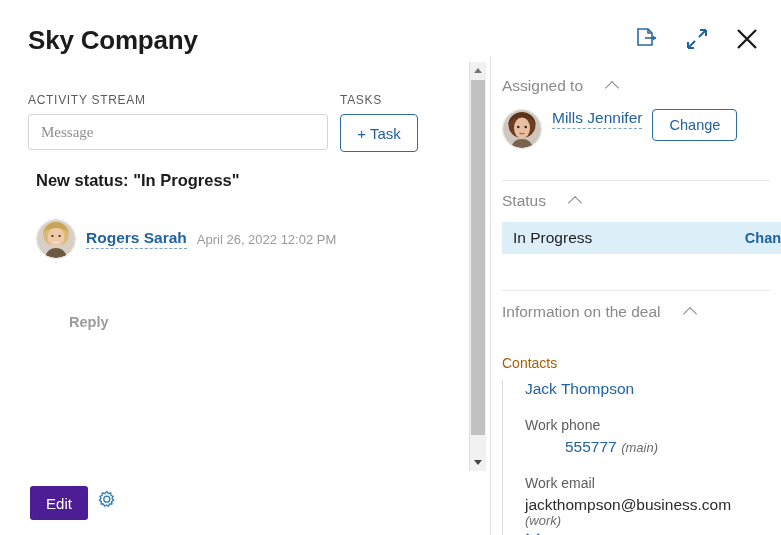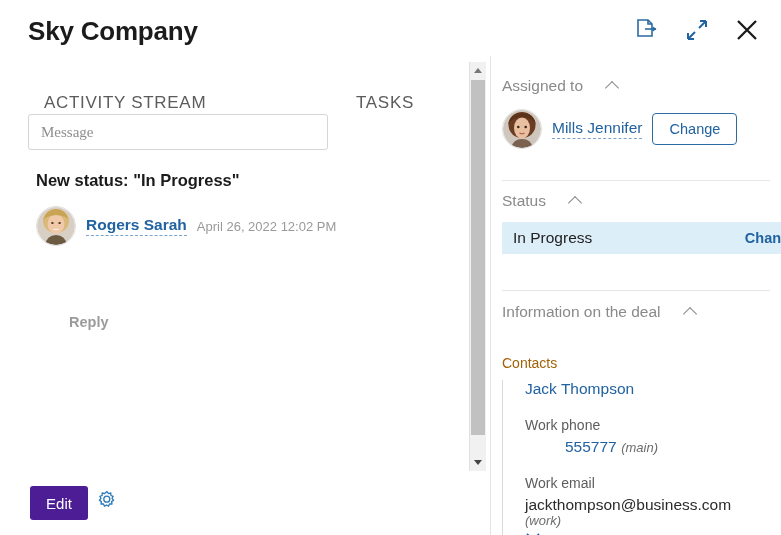--- a/index.html
+++ b/index.html
@@ -13,21 +13,21 @@
     height: 535px;
     background: #ffffff;
     font-family: "Liberation Sans", sans-serif;
     overflow: hidden;
     color: #222222;
   }
 
   
   .header {
     position: absolute;
-    left: 0; top: 0;
+    left: 0; top: 9px;
     width: 781px;
     height: 62px;
   }
   .page-title {
     position: absolute;
     left: 28px;
     top: 16px;
     font-size: 26px;
     font-weight: bold;
     color: #1b1b1b;
@@ -56,25 +56,24 @@
     left: 0;
     top: 62px;
     width: 471px;
     height: 409px;
     border-bottom: 1px solid #e3e3e3;
     background: #ffffff;
     overflow: hidden;
   }
   .col-label {
     position: absolute;
-    font-size: 17px;
+    font-size: 12px;
     letter-spacing: 0.7px;
     color: #5c5c5c;
     text-transform: uppercase;
-    margin-left: 16px;
   }
   .label-activity { left: 28px; top: 31px; }
   .label-tasks    { left: 340px; top: 31px; }
 
   .message-input {
     position: absolute;
     left: 28px;
     top: 52px;
     width: 300px;
     height: 36px;
@@ -114,21 +113,21 @@
     position: absolute;
     left: 36px;
     top: 109px;
     font-size: 16.5px;
     font-weight: bold;
     color: #1b1b1b;
   }
   .entry-row {
     position: absolute;
     left: 36px;
-    top: 144px;
+    top: 157px;
     display: flex;
     align-items: center;
     gap: 10px;
   }
   .avatar {
     width: 40px;
     height: 40px;
     border-radius: 50%;
     overflow: hidden;
     flex: none;
@@ -245,21 +244,21 @@
     left: 11px;
     width: 268px;
     height: 1px;
     background: #e7e7e7;
   }
 
   
   #sec-assigned { top: 15px; padding-left: 11px; box-sizing: border-box; }
   .assigned-row {
     display: flex;
-    align-items: center;
+    align-items: flex-start;
     gap: 10px;
     margin-top: 14px;
   }
   .assignee-link {
     font-size: 15.5px;
     color: #2162a0;
     border-bottom: 1px dashed #7ba3c9;
     padding-bottom: 1px;
     cursor: pointer;
   }
@@ -418,20 +417,21 @@
   </div>
 
   <div class="left-panel">
 
     <div class="col-label label-activity">ACTIVITY STREAM</div>
 
     <div class="col-label label-tasks">TASKS</div>
 
     <input class="message-input" type="text" placeholder="Message" style="">
 
+    <button class="task-button">+ Task</button>
 
     <div class="entry-title">New status: "In Progress"</div>
 
     <div class="entry-row">
       <div class="avatar">
         <svg width="38" height="38" viewBox="0 0 38 38">
           <defs>
             <clipPath id="c1">
                 <circle cx="19" cy="19" r="19"></circle>
               </clipPath>

